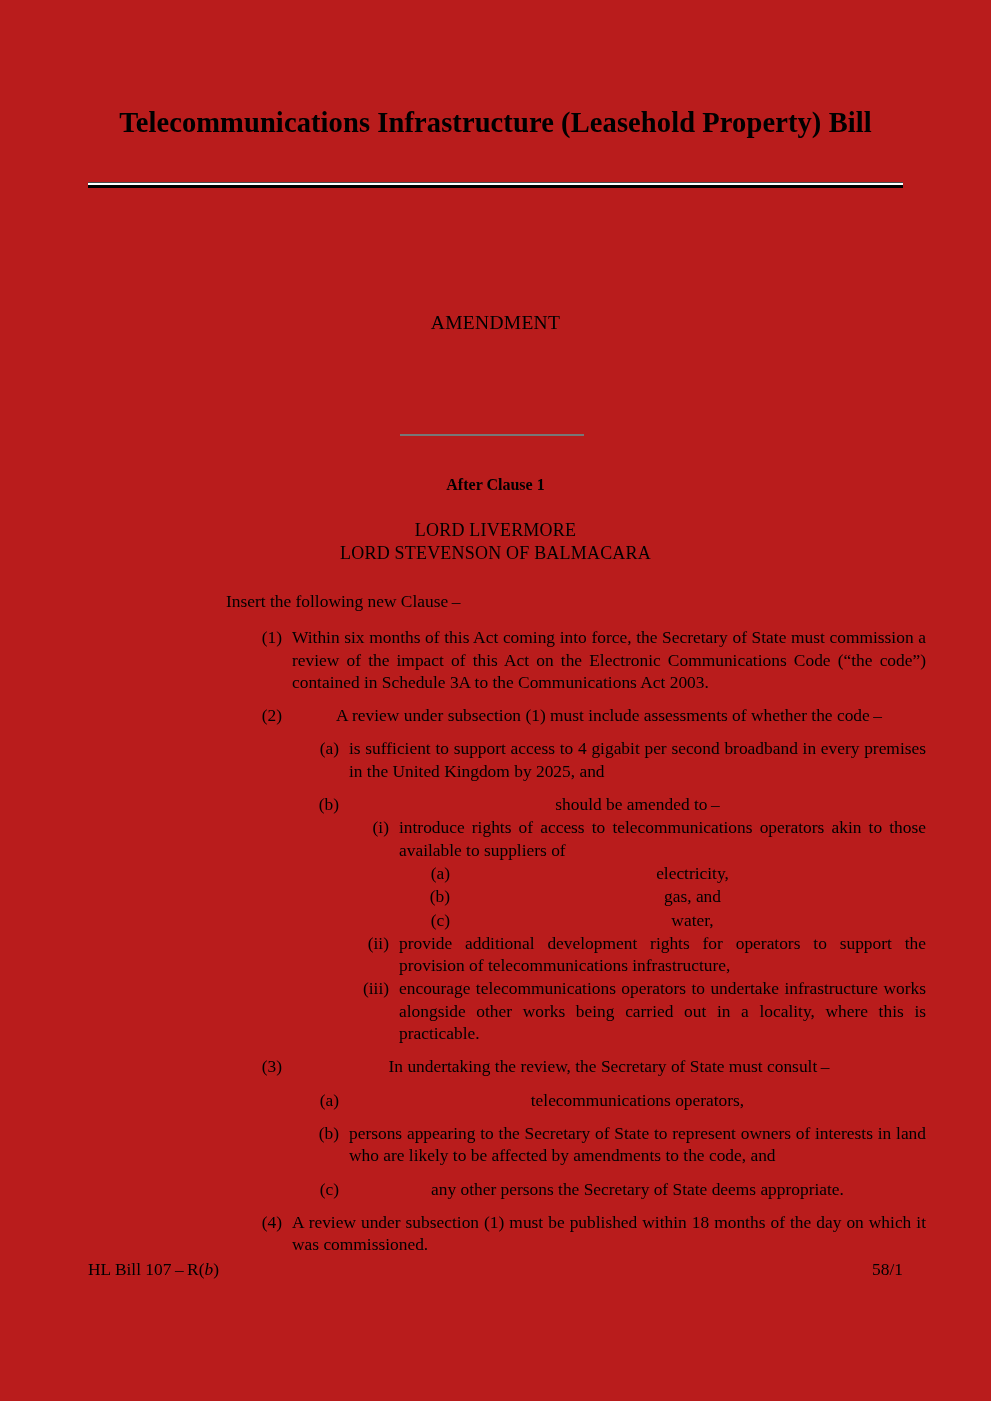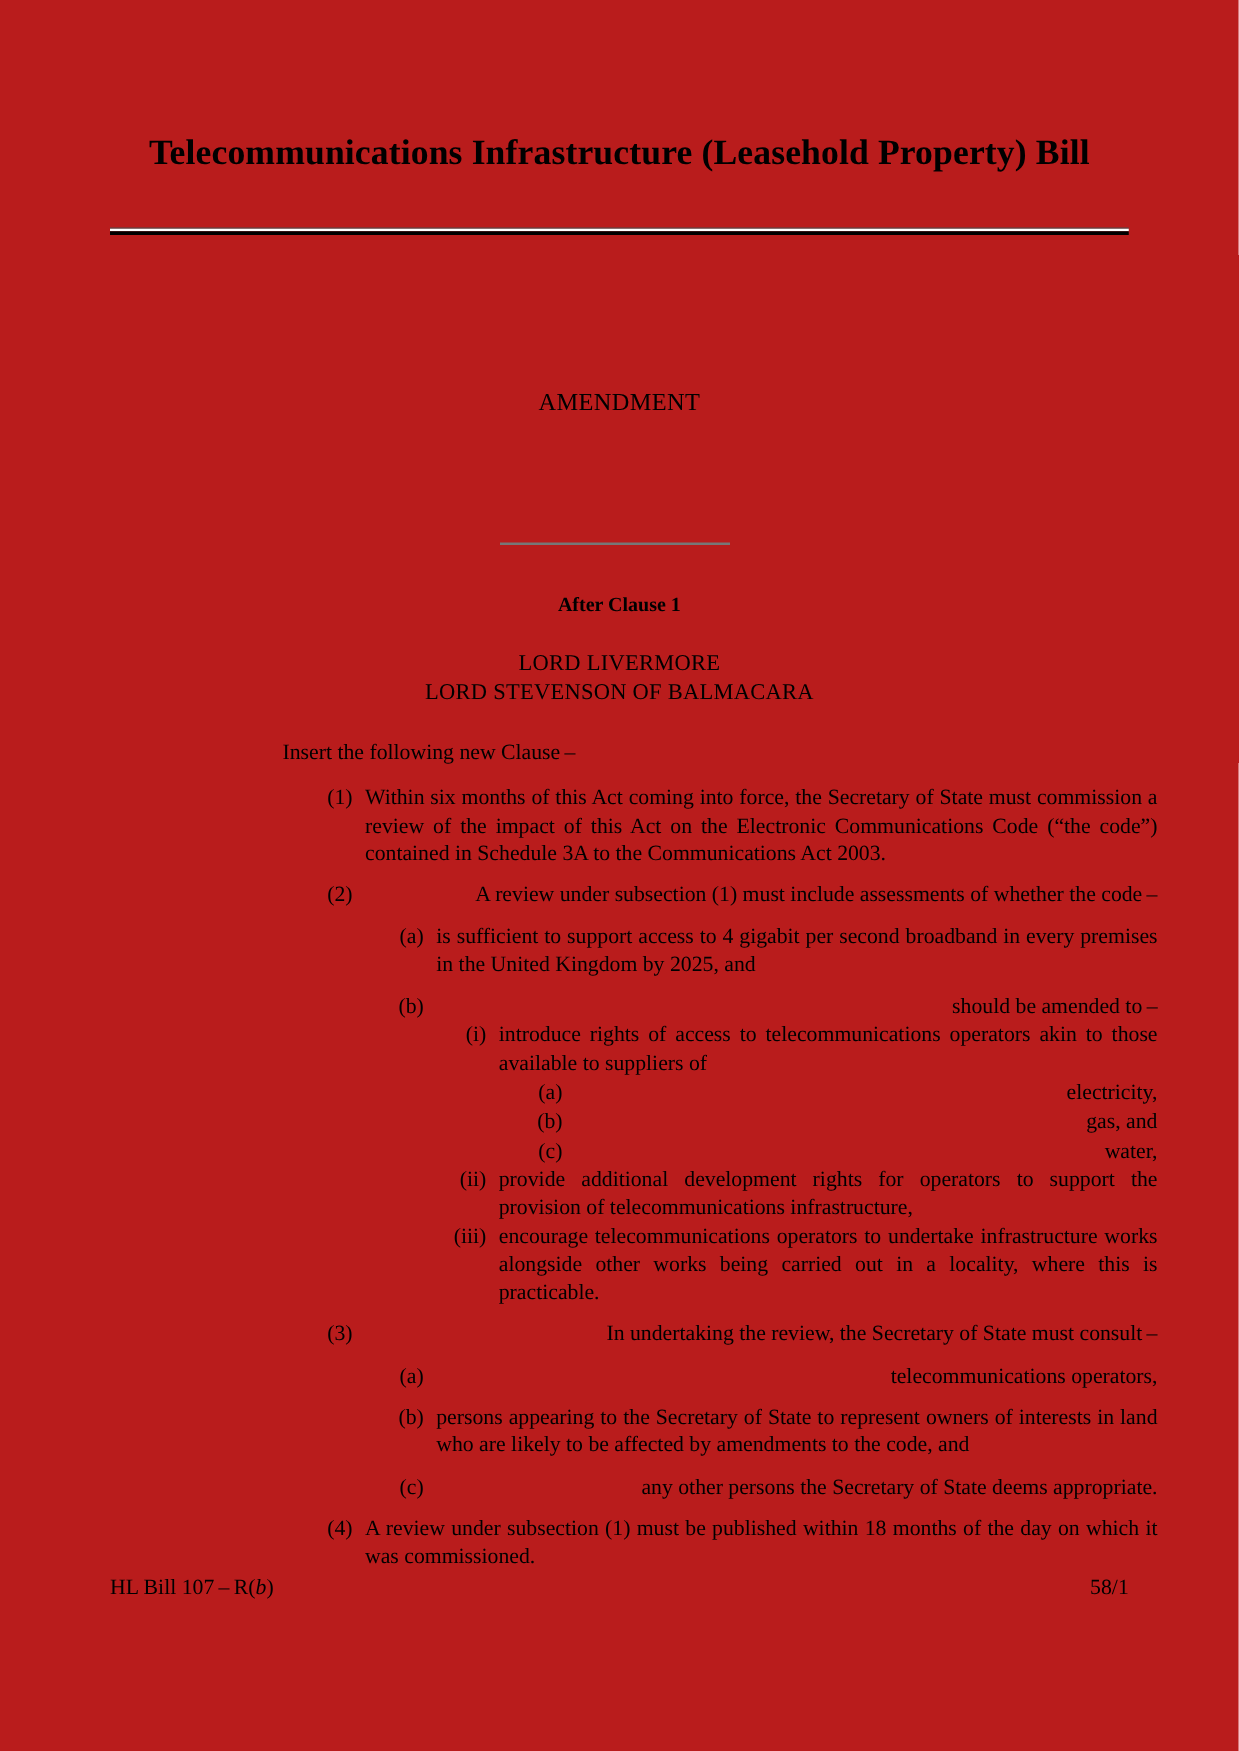--- a/index.html
+++ b/index.html
@@ -130,21 +130,21 @@
     flex: 0 0 auto;
     text-align: right;
     white-space: nowrap;
   }
   .row .content {
     flex: 1 1 auto;
     text-align: justify;
     text-justify: inter-word;
   }
   .row .content.nojust {
-    text-align: right;
+    text-align: center;
   }
 
   
   .lvl1 { margin-left: 20px; }
   .lvl1 > .marker { width: 36px; padding-right: 10px; }
 
   .lvl2 { margin-left: 80px; }
   .lvl2 > .marker { width: 33px; padding-right: 10px; }
 
   .lvl3 { margin-left: 125px; }

